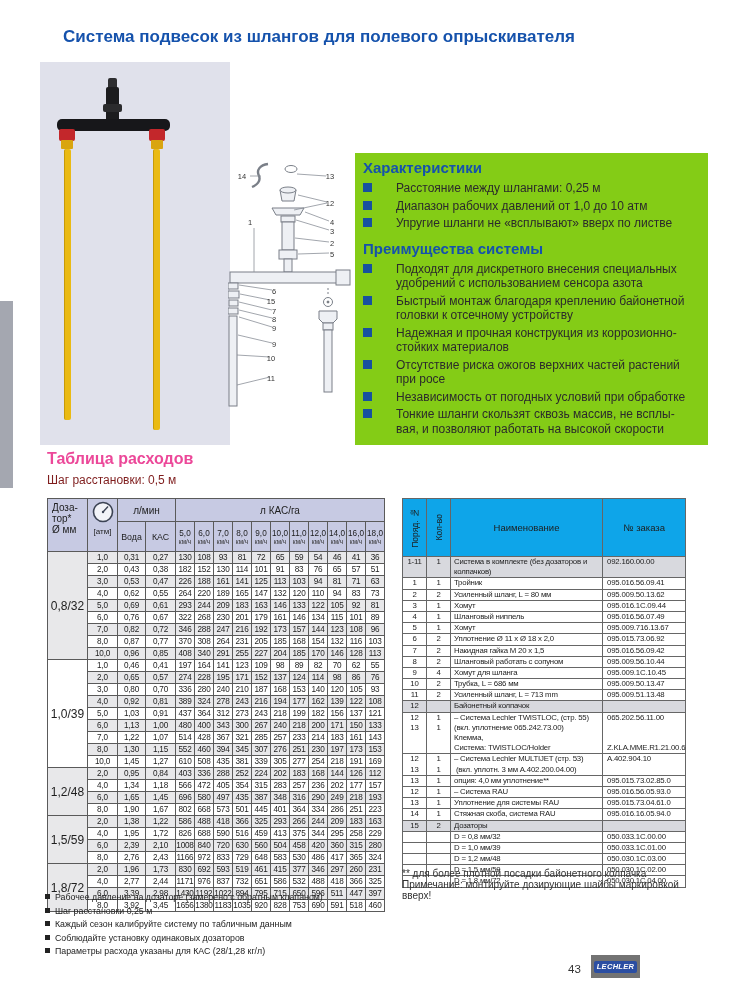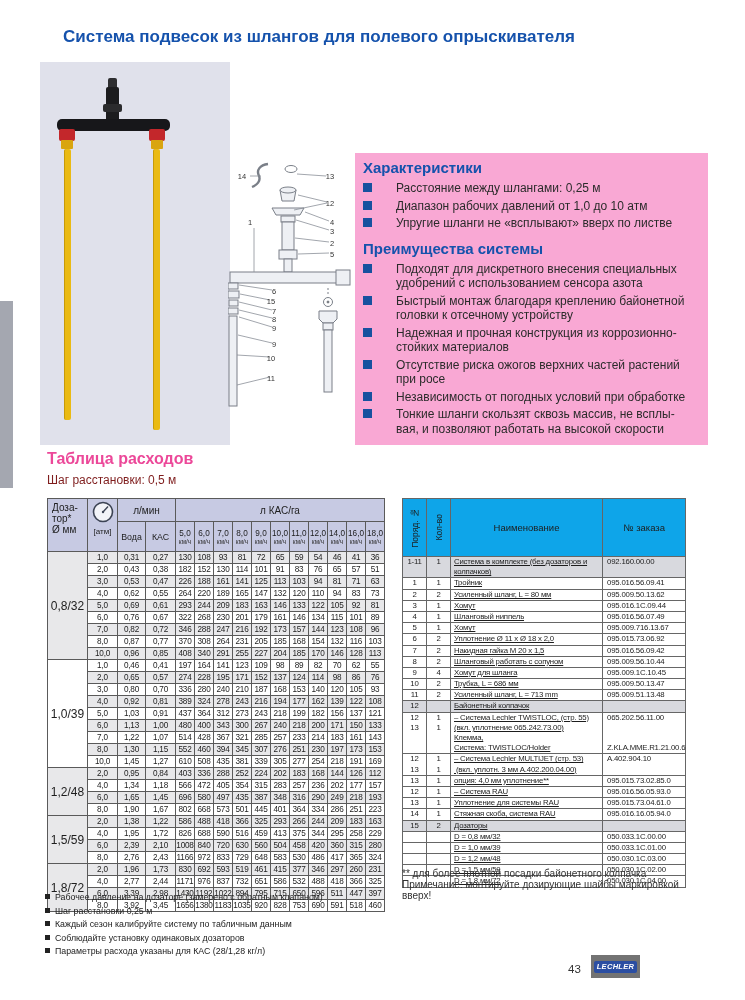--- a/index.html
+++ b/index.html
@@ -18,21 +18,21 @@
   #photo .coupler{position:absolute;top:67px;width:16px;height:12px;background:#c3272b;border-radius:2px;}
   #photo .coupler.l{left:19px;} #photo .coupler.r{left:109px;}
   #photo .band{position:absolute;top:78px;width:12px;height:9px;background:#d9a510;border-radius:1px;}
   #photo .band.l{left:21px;} #photo .band.r{left:111px;}
   #photo .hose{position:absolute;top:87px;width:6px;background:#eaba13;border-left:1px solid #c79a08;border-radius:2px;}
   #photo .hose.l{left:24px;height:271px;} #photo .hose.r{left:113px;height:281px;}
   
   #diagram{left:228px;top:150px;width:140px;height:275px;}
   #diagram svg{display:block;}
   
-  #info-panel{left:355px;top:153px;width:353px;height:292px;background:#f9a8d4;box-sizing:border-box;padding:6px 8px 0 8px;}
+  #info-panel{left:355px;top:153px;width:353px;height:292px;background:#84cc16;box-sizing:border-box;padding:6px 8px 0 8px;}
   #info-panel h2{margin:0 0 5px 0;font-size:15px;color:#1552ac;}
   #info-panel h2.second{margin-top:9px;}
   #info-panel ul{list-style:none;margin:0;padding:0;}
   #info-panel li{display:flex;gap:24px;margin:0 0 3px 0;font-size:12px;line-height:14.5px;color:#2b2b2b;}
   #info-panel .sq{width:9px;height:9px;background:#17519f;flex:0 0 auto;margin-top:2px;}
   #info-panel .btxt{white-space:pre-line;}
   
   #flow-heading{left:47px;top:450px;font-size:16px;font-weight:bold;color:#ec4899;}
   #flow-sub{left:47px;top:473px;font-size:12px;color:#7f1d1d;}
   
@@ -53,21 +53,21 @@
   #flow-table tbody td.glabel{background:#fff;font-size:12px;letter-spacing:0;}
   #flow-table tbody tr.gstart td{border-top:1.6px solid #333;}
   
   #parts-table{left:402px;top:498px;border-collapse:collapse;table-layout:fixed;background:#fff;border:1.5px solid #333;}
   #parts-table th,#parts-table td{border:1px solid #666;padding:0;}
   #parts-table thead th{background:#0ea5e9;height:57px;font-weight:normal;color:#1d1d1d;font-size:9.5px;text-align:center;}
   #parts-table .vert{writing-mode:vertical-rl;transform:rotate(180deg);font-size:8.5px;margin:0 auto;}
   #parts-table tbody td{vertical-align:top;font-size:7.8px;letter-spacing:-0.2px;color:#1d1d1d;}
   #parts-table tbody .ln{height:10.2px;line-height:10.2px;white-space:pre;overflow:visible;}
   #parts-table tbody td.pos .ln,#parts-table tbody td.qty .ln{text-align:center;}
-  #parts-table tbody td.nm .ln{padding-left:3px;text-decoration:underline;}
+  #parts-table tbody td.nm .ln{padding-left:3px;}
   #parts-table tbody td.ord .ln{padding-left:4px;}
   #parts-table tbody tr.shade td{background:#d8d9de;}
   
   #right-notes{left:402px;top:868px;width:300px;font-size:10px;color:#333;line-height:11px;}
   #left-notes{left:45px;top:893px;width:330px;}
   #left-notes .note{display:flex;gap:5px;font-size:8.8px;color:#222;margin-bottom:4.5px;line-height:9px;}
   #left-notes .nsq{width:5px;height:5px;background:#222;flex:0 0 auto;margin-top:1px;}
   
   #page-number{left:568px;top:963px;font-size:11.5px;color:#333;}
   #logo{left:591px;top:955px;width:49px;height:23px;border:6px solid #737373;background:#fff;display:flex;align-items:center;justify-content:center;box-sizing:border-box;}

